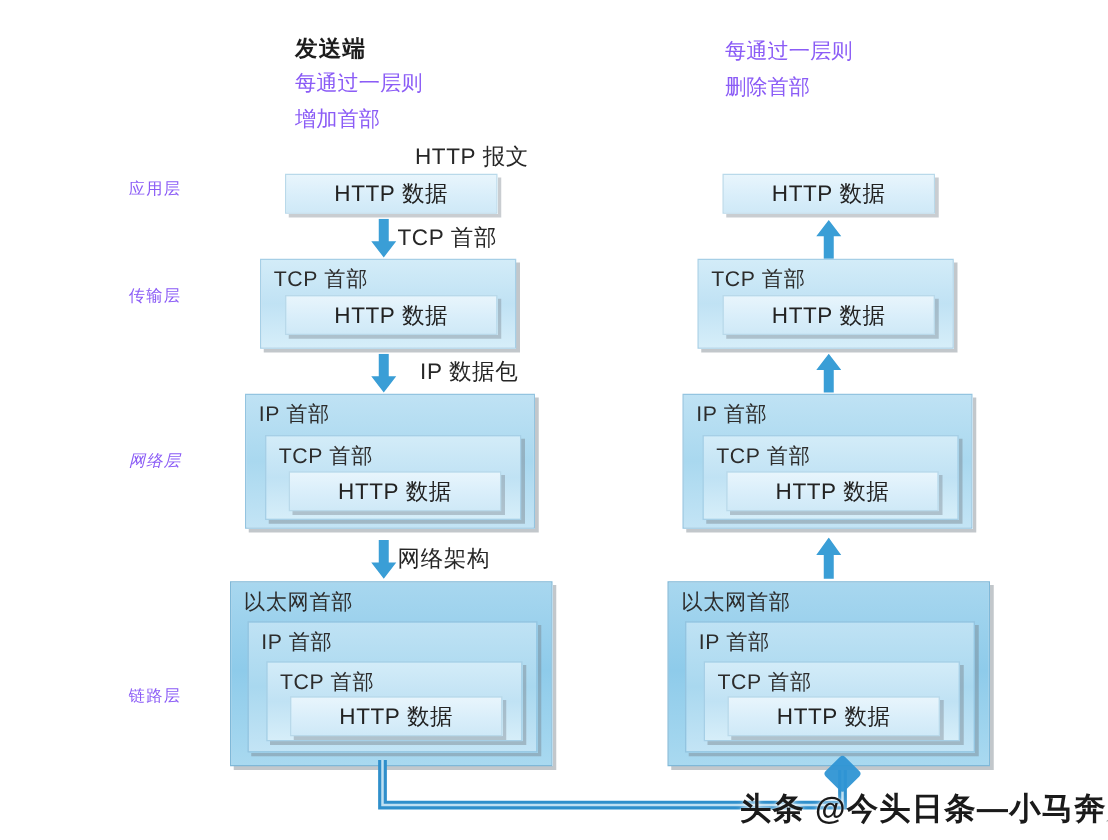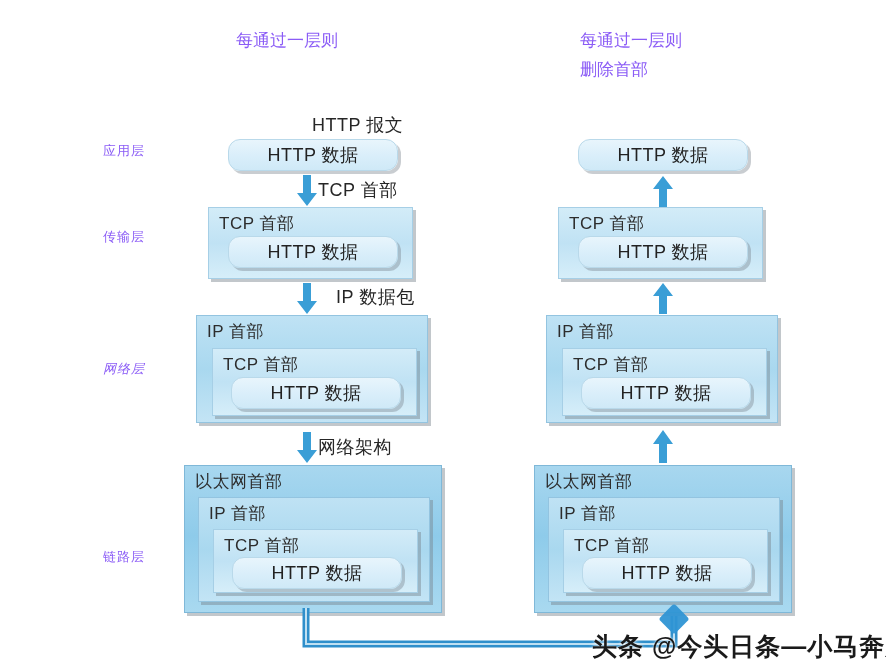--- a/index.html
+++ b/index.html
@@ -26,21 +26,21 @@
   
   .bx{
     position:absolute;box-sizing:border-box;
     border:1px solid #9fc4dd;
     box-shadow:3px 3px 0 rgba(120,130,140,.45);
   }
   .bx.l0{background:linear-gradient(180deg,#a8d7ef 0%,#8ecbea 48%,#a9d9f0 100%);border-color:#7fb8d8;}
   .bx.l1{background:linear-gradient(180deg,#bfe2f4 0%,#a9d8ef 50%,#c3e4f5 100%);border-color:#93c4e0;}
   .bx.l2{background:linear-gradient(180deg,#d3ecf8 0%,#c0e2f4 50%,#d6eef9 100%);border-color:#a6cfe6;}
   .bx.leaf{background:linear-gradient(180deg,#e8f5fc 0%,#d9eefa 55%,#cfe9f7 100%);border-color:#b9d9ea;
-           box-shadow:3px 3px 0 rgba(120,130,140,.40);border-radius:12px;}
+           box-shadow:3px 3px 0 rgba(120,130,140,.40);}
 
   .bx-title{
     position:absolute;left:10px;top:4px;font-size:17px;color:#2c2c2c;
     white-space:nowrap;letter-spacing:.5px;
   }
   .leaf-text{
     position:absolute;left:0;right:0;top:50%;transform:translateY(-50%);
     text-align:center;font-size:18px;color:#222;letter-spacing:.5px;white-space:nowrap;
   }
 
@@ -64,34 +64,36 @@
     position:absolute;width:22px;height:22px;background:#2f95d4;
     transform:rotate(45deg);border-radius:3px;opacity:.95;
   }
 </style>
 </head>
 <body>
 
 <div id="stage">
 
   <div class="col-head" style="left:236px;top:26px;">
+    <div class="ttl">发送端</div>
     <div class="sub">每通过一层则</div>
+    <div class="sub">增加首部</div>
   </div>
 
   <div class="col-head" style="left:580px;top:26px;">
     <div class="sub">每通过一层则</div>
     <div class="sub">删除首部</div>
   </div>
 
   <div class="layer-label" style="left:103px;top:142px;">应用层</div>
   <div class="layer-label" style="left:103px;top:228px;">传输层</div>
   <div class="layer-label" style="left:103px;top:360px;font-style:italic;">网络层</div>
   <div class="layer-label" style="left:103px;top:548px;">链路层</div>
 
-  <div class="flabel" style="left:312px;top:113px;">HTTP 报文</div>
+  <div class="flabel" style="left:332px;top:113px;">HTTP 报文</div>
   <div class="flabel" style="left:318px;top:178px;">TCP 首部</div>
   <div class="flabel" style="left:336px;top:285px;">IP 数据包</div>
   <div class="flabel" style="left:318px;top:435px;">网络架构</div>
 
   <div class="bx leaf" style="left:228px;top:139px;width:170px;height:32px;">
     <div class="leaf-text">HTTP 数据</div>
   </div>
 
   <div class="arrow" style="left:296px;top:175px;">
     <svg width="22" height="32" viewBox="0 0 22 32">

